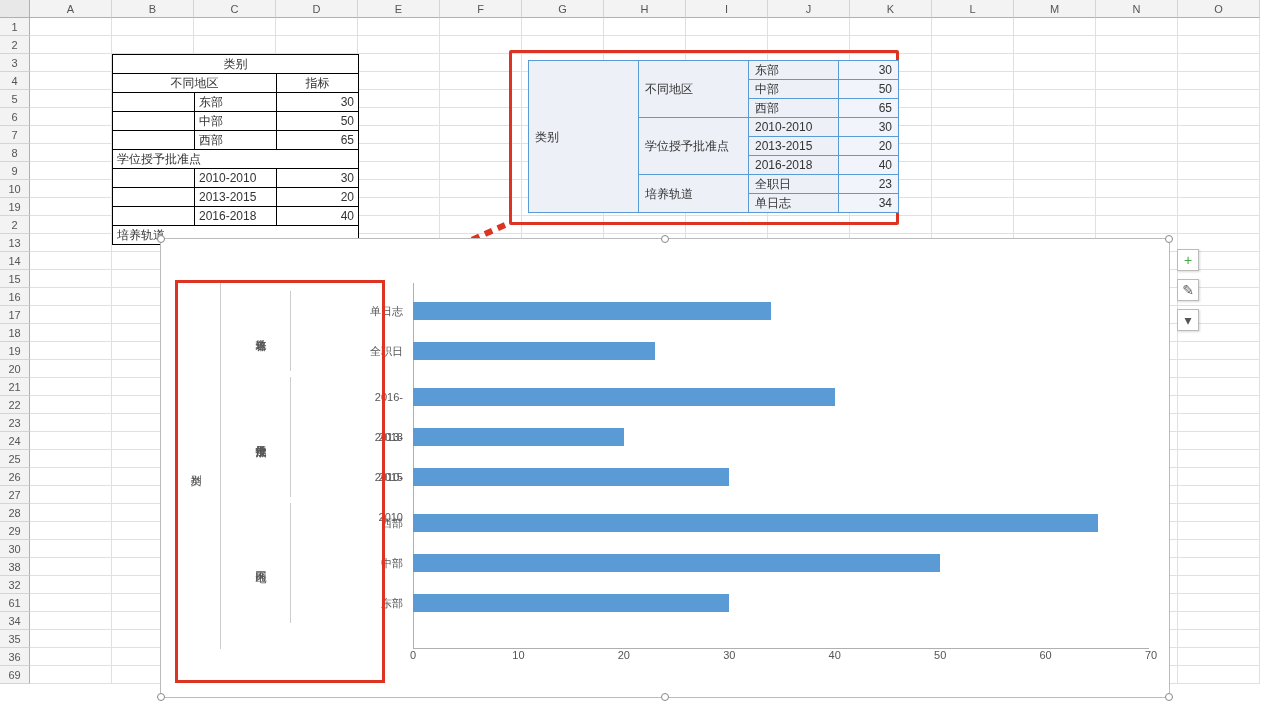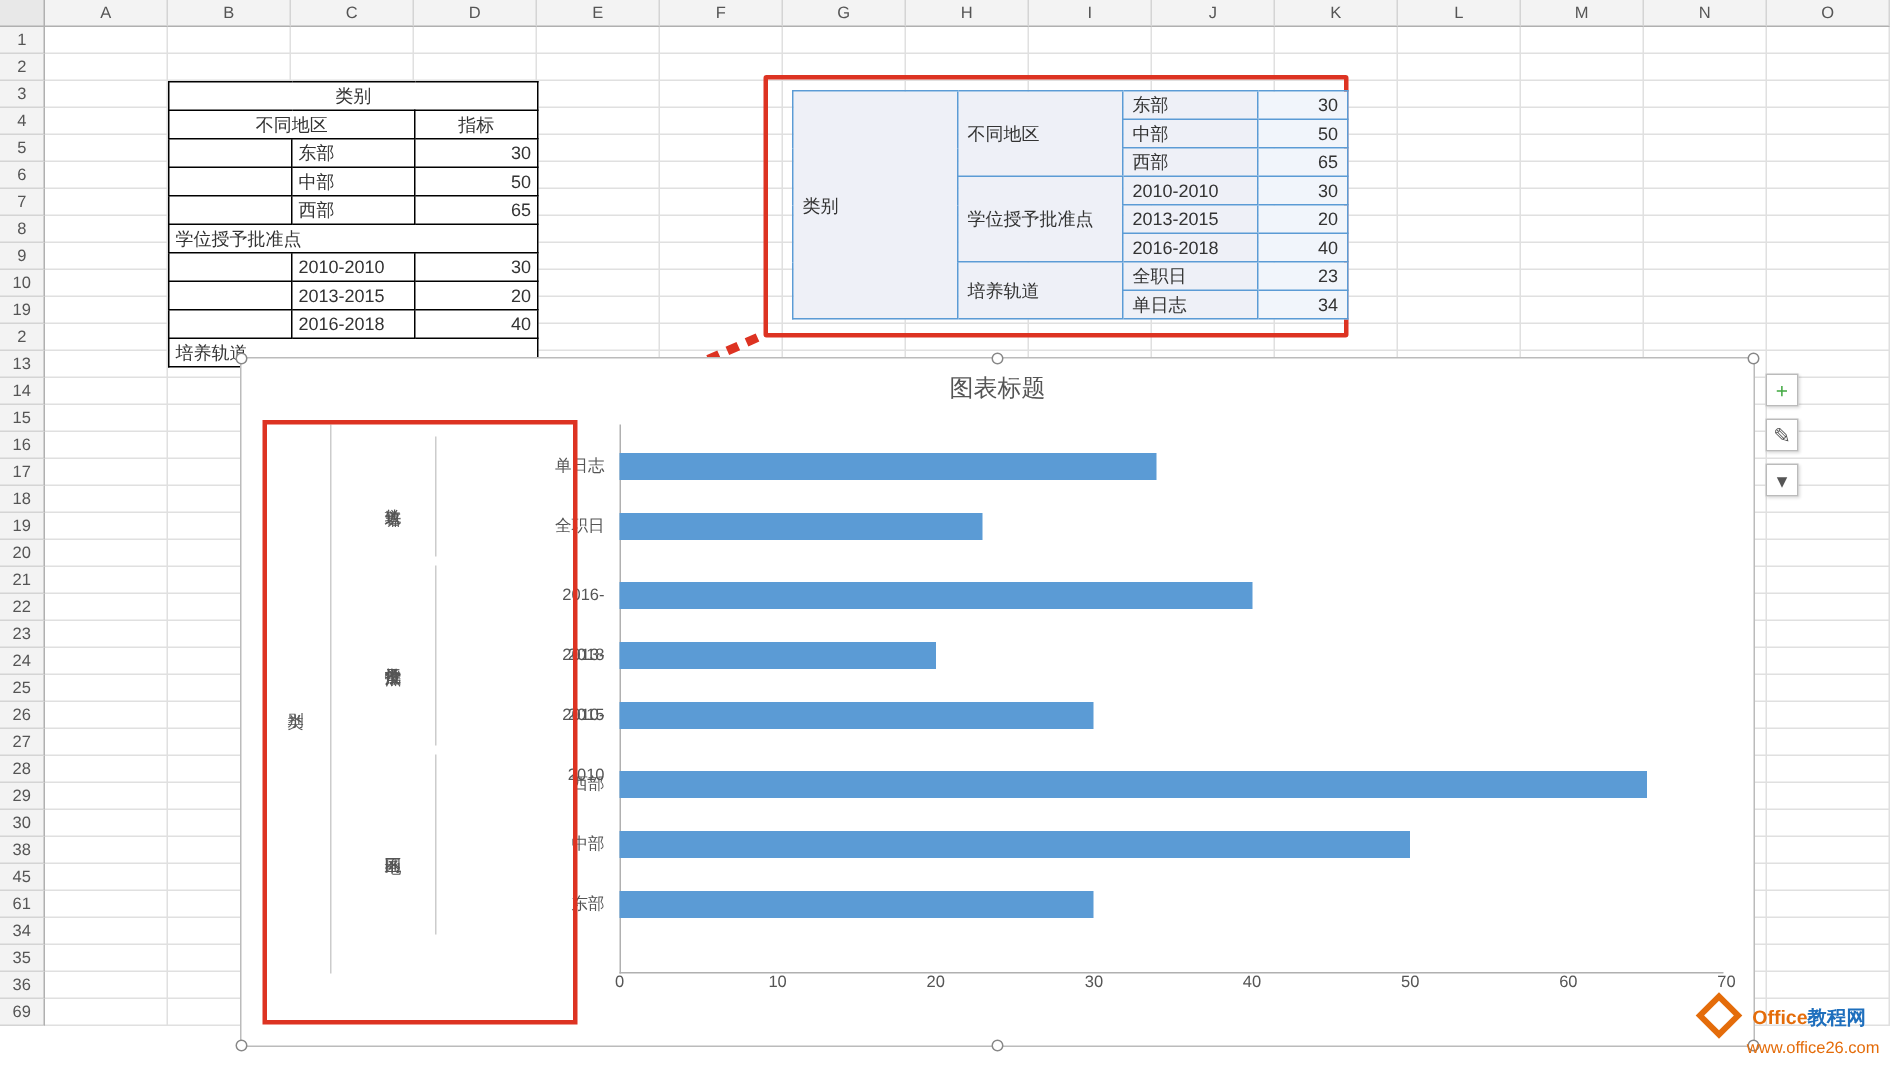--- a/index.html
+++ b/index.html
@@ -94,21 +94,21 @@
       <div class="rh">22</div>
       <div class="rh">23</div>
       <div class="rh">24</div>
       <div class="rh">25</div>
       <div class="rh">26</div>
       <div class="rh">27</div>
       <div class="rh">28</div>
       <div class="rh">29</div>
       <div class="rh">30</div>
       <div class="rh">38</div>
-      <div class="rh">45</div>
+      <div class="rh">32</div>
       <div class="rh">61</div>
       <div class="rh">34</div>
       <div class="rh">35</div>
       <div class="rh">36</div>
       <div class="rh">69</div>
     </div>
   <div class="grid" id="grid">
       <div class="gcell" style="left: 0px; top: 0px;"></div>
       <div class="gcell" style="left: 82px; top: 0px;"></div>
       <div class="gcell" style="left: 164px; top: 0px;"></div>
@@ -767,21 +767,20 @@
     <line x1="110" y1="10" x2="20" y2="50" stroke="#d32" stroke-width="6" stroke-dasharray="8 6" marker-end="url(#ah)"></line>
   </svg>
 
   <div class="chartwrap">
     <div class="h" style="top:-4px;left:-4px"></div>
       <div class="h" style="top:-4px;left:50%;margin-left:-4px"></div>
       <div class="h" style="top:-4px;right:-4px"></div>
     <div class="h" style="bottom:-4px;left:-4px"></div>
       <div class="h" style="bottom:-4px;left:50%;margin-left:-4px"></div>
       <div class="h" style="bottom:-4px;right:-4px"></div>
-    <div class="ctitle">图表标题</div>
     <div class="plot" id="plot" style="height: 366px;">
       <div class="axline"></div>
       <div class="axbottom"></div>
       <div class="xax" id="xax">
           <div class="xt" style="left: 0px;">0</div>
           <div class="xt" style="left: 105.429px;">10</div>
           <div class="xt" style="left: 210.857px;">20</div>
           <div class="xt" style="left: 316.286px;">30</div>
           <div class="xt" style="left: 421.714px;">40</div>
           <div class="xt" style="left: 527.143px;">50</div>
@@ -809,18 +808,13 @@
         <div class="bar" style="top: 311px; width: 316.286px;"></div>
         <div class="ygroup" style="top: 220px; height: 120px; left: 0px; width: 60px;">不同地区</div>
       </div>
     <div class="cbtn" style="top:10px"><span style="color:#4a4">+</span></div>
     <div class="cbtn" style="top:40px"><span>✎</span></div>
     <div class="cbtn" style="top:70px"><span>▾</span></div>
   </div>
 
   <div class="redmark"></div>
 
-  <div class="wm">
-    <span class="wmicon"></span>
-    <span class="t1"><b>Office</b><span>教程网</span></span><br>
-    <span class="t2" style="padding-left:30px">www.office26.com</span>
-  </div>
 </div>
 
 </body></html>

